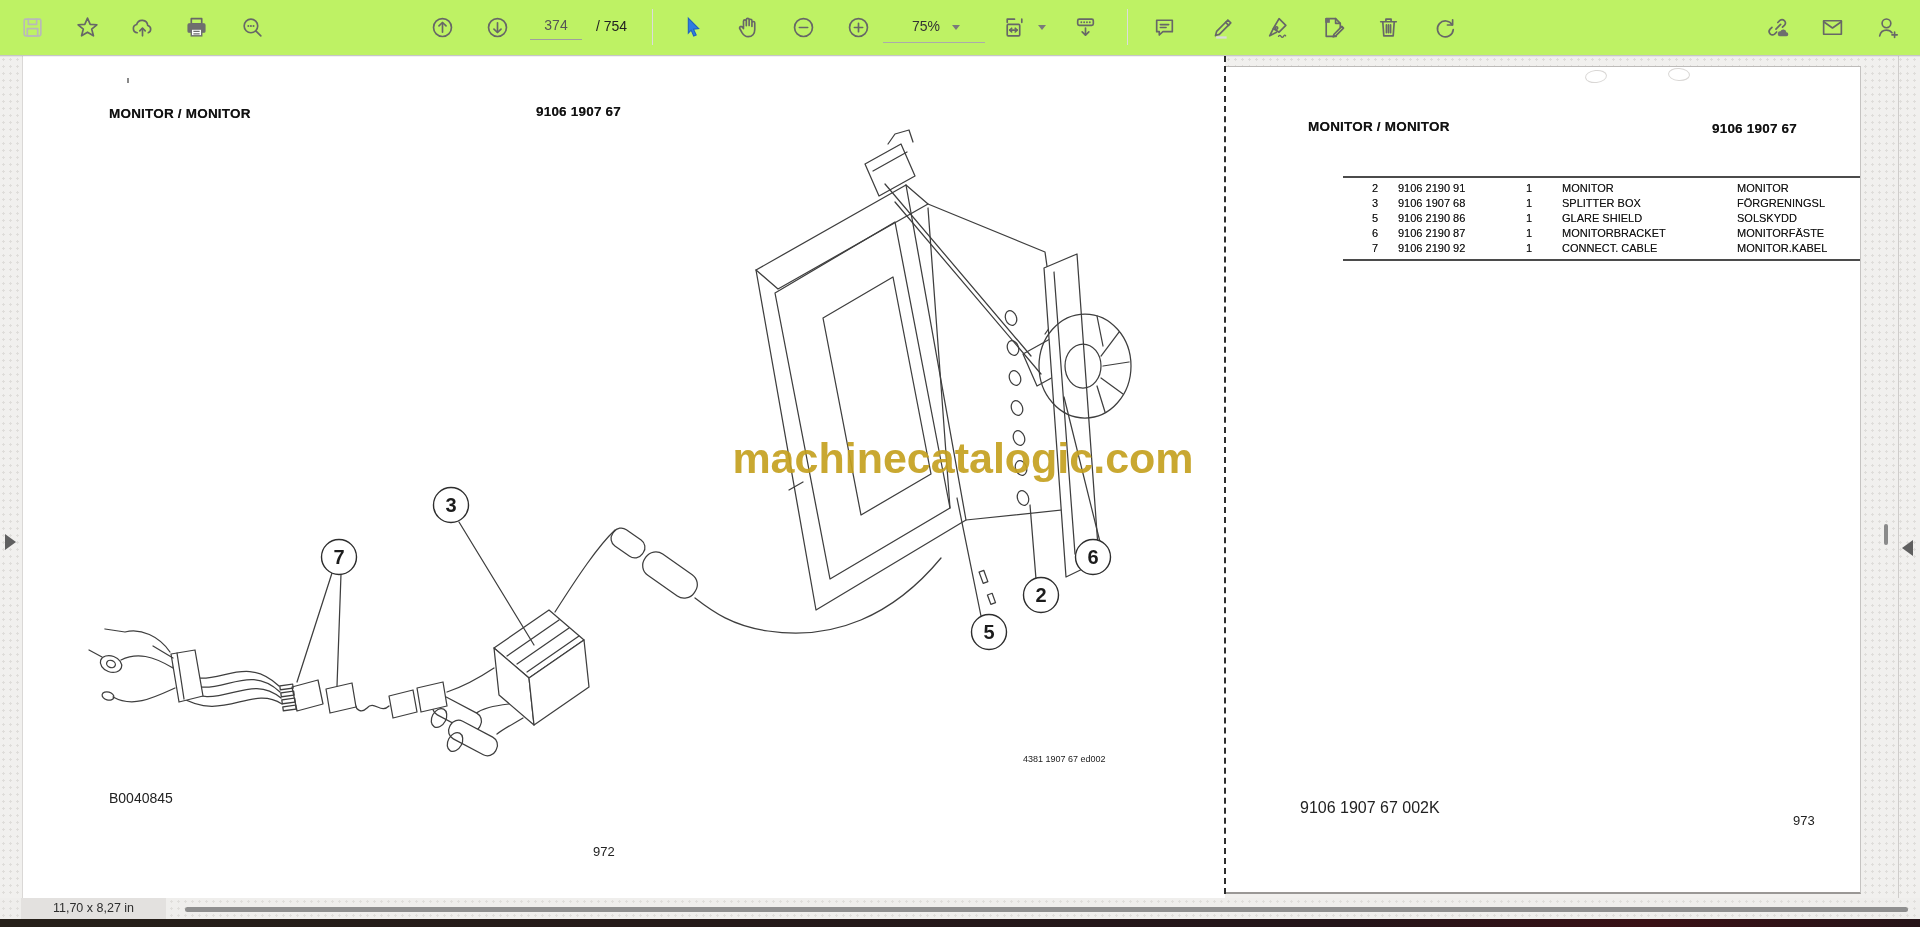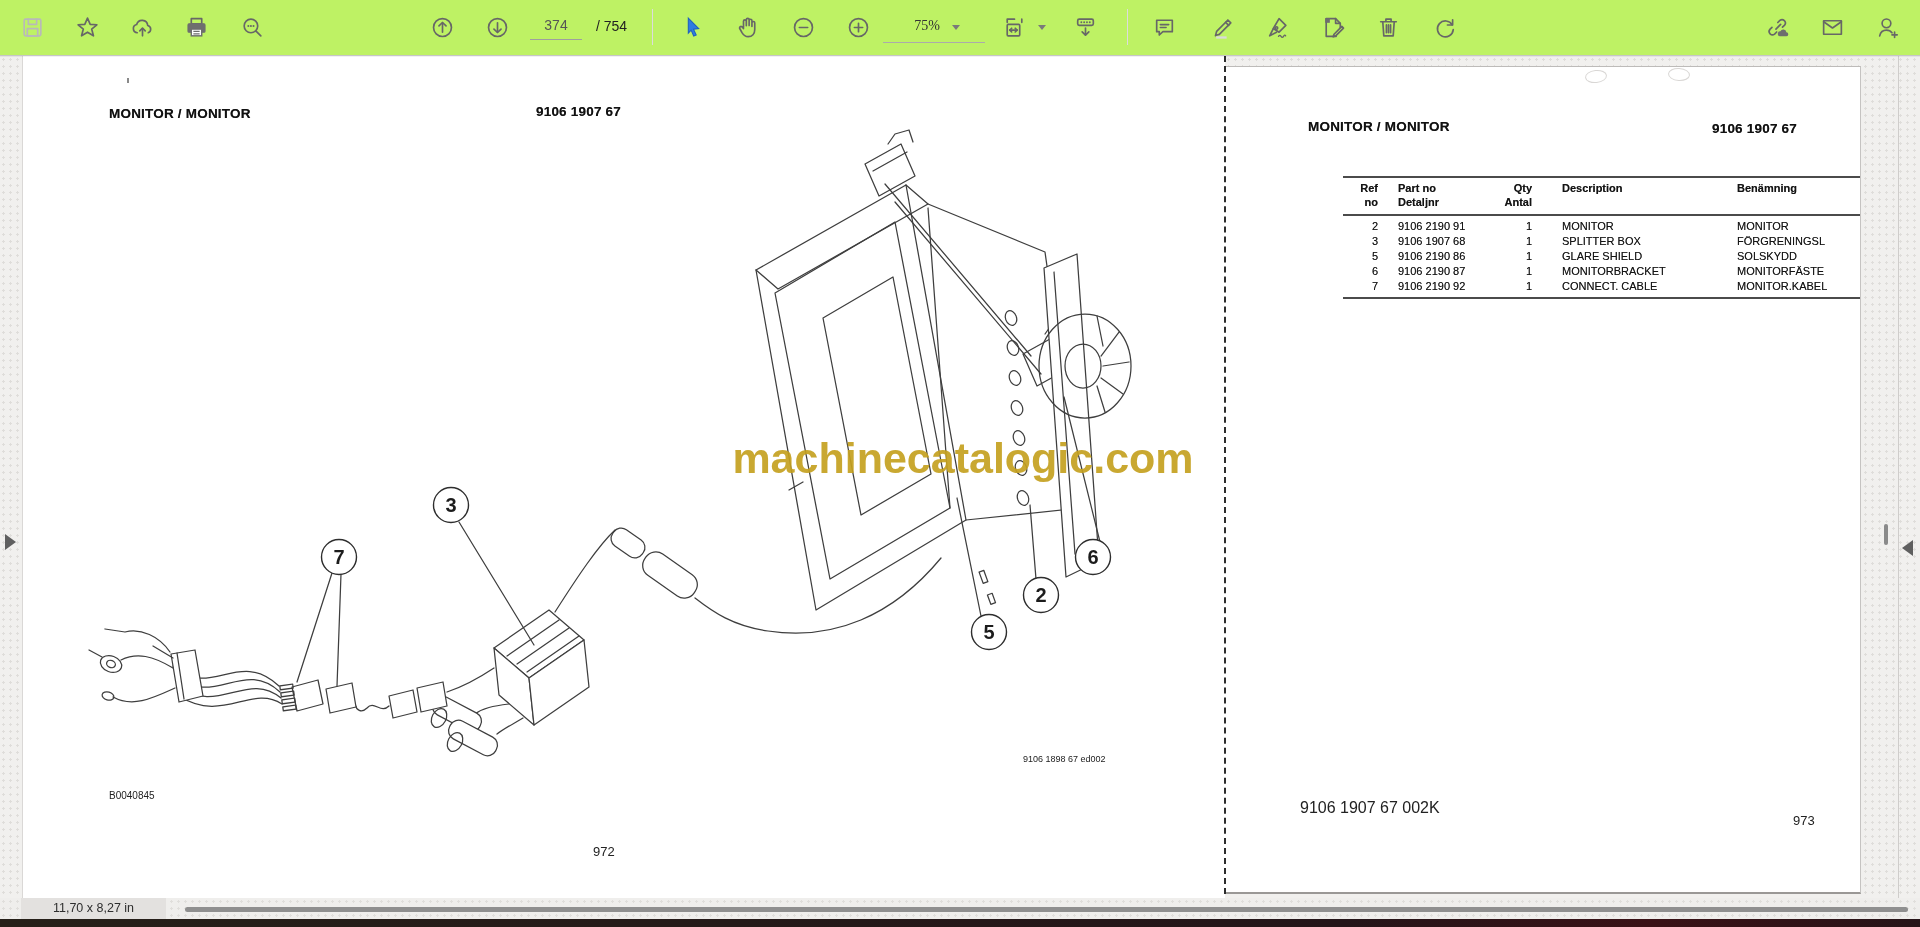--- a/index.html
+++ b/index.html
@@ -11,21 +11,21 @@
              border-bottom:1px solid #c6c6c6; box-shadow:0 1px 0 rgba(0,0,0,.05); z-index:30; }
   .tbi { position:absolute; top:13px; width:28px; height:28px; display:flex; align-items:center; justify-content:center; cursor:pointer; }
   .tbi svg { width:25px; height:25px; }
   .ic { fill:none; stroke:#676767; stroke-width:1.6; stroke-linecap:round; stroke-linejoin:round; }
   .ic-dim { stroke:#b9b9b9; }
   .sep { position:absolute; top:9px; width:1px; height:36px; background:#dcdcdc; }
   .page-box { position:absolute; left:530px; top:12px; width:52px; height:28px; text-align:center;
               font-size:14px; color:#555; line-height:26px; border-bottom:1px solid #9f9f9f; }
   .page-total { position:absolute; left:596px; top:12px; height:28px; line-height:28px; font-size:14px; color:#222; }
   .zoom-text { position:absolute; left:885px; top:12px; width:55px; height:28px; line-height:28px;
-               text-align:right; font-size:14px; color:#333;font-family:Liberation Serif, serif; }
+               text-align:right; font-size:14px; color:#333; }
   .caret { position:absolute; width:0; height:0; border-left:4px solid transparent; border-right:4px solid transparent; border-top:5px solid #7a7a7a; }
   .zoom-underline { position:absolute; left:883px; top:42px; width:102px; height:1px; background:#ababab; }
 
   
   .content { position:absolute; left:0; top:56px; width:1920px; height:846px;
              background-color:#f1f0ee;
              background-image:radial-gradient(circle, rgba(110,105,98,.14) 1px, transparent 1.3px);
              background-size:7px 7px; }
   .page { position:absolute; background:#ffffff; overflow:hidden; }
   .page-left  { left:22px; top:0; width:1203px; height:842px; border-left:1px solid #dad8d6; }
@@ -422,55 +422,35 @@
           <circle class="callout-circle" cx="1018" cy="539" r="17.5"></circle>
           <text class="callout-num" x="1018" y="546" text-anchor="middle">2</text>
         </g>
         <g>
           <circle class="callout-circle" cx="1070" cy="501" r="17.5"></circle>
           <text class="callout-num" x="1070" y="508" text-anchor="middle">6</text>
         </g>
       </svg>
 
       <div class="watermark">machinecatalogic.com</div>
-      <div class="doc-small" style="left:86px; top:734px; font-size:10px">B0040845</div>
-      <div class="doc-small" style="left:1000px; top:698px; font-size:9px">9106 1898 67 ed002</div>
+      <div class="doc-small" style="left:86px; top:734px; font-size:14px">B0040845</div>
+      <div class="doc-small" style="left:1000px; top:698px; font-size:9px">4381 1907 67 ed002</div>
       <div class="doc-small" style="left:570px; top:788px; font-size:13px">972</div>
     </div>
 
     <div class="divider"></div>
 
     <div class="page page-right">
       <div class="oval-mark" style="left:360px; top:3px; transform:rotate(-6deg)"></div>
       <div class="oval-mark" style="left:443px; top:1px; transform:rotate(4deg)"></div>
 
       <div class="doc-h1" style="left:83px; top:52px">MONITOR / MONITOR</div>
       <div class="doc-h1" style="left:487px; top:54px">9106 1907 67</div>
 
       <div class="ptable">
-        <div class="prow phead">
-          <div class="c-ref">
-            <div>Ref</div>
-              <div>no</div>
-          </div>
-          <div class="c-part">
-            <div>Part no</div>
-              <div>Detaljnr</div>
-          </div>
-          <div class="c-qty">
-            <div>Qty</div>
-              <div>Antal</div>
-          </div>
-          <div class="c-desc">
-            <div>Description</div>
-          </div>
-          <div class="c-ben">
-            <div>Benämning</div>
-          </div>
-        </div>
         <div class="prows">
           <div class="prow">
             <div class="c-ref">2</div>
             <div class="c-part">9106 2190 91</div>
             <div class="c-qty">1</div>
             <div class="c-desc">MONITOR</div>
             <div class="c-ben">MONITOR</div>
           </div>
           <div class="prow">
             <div class="c-ref">3</div>

